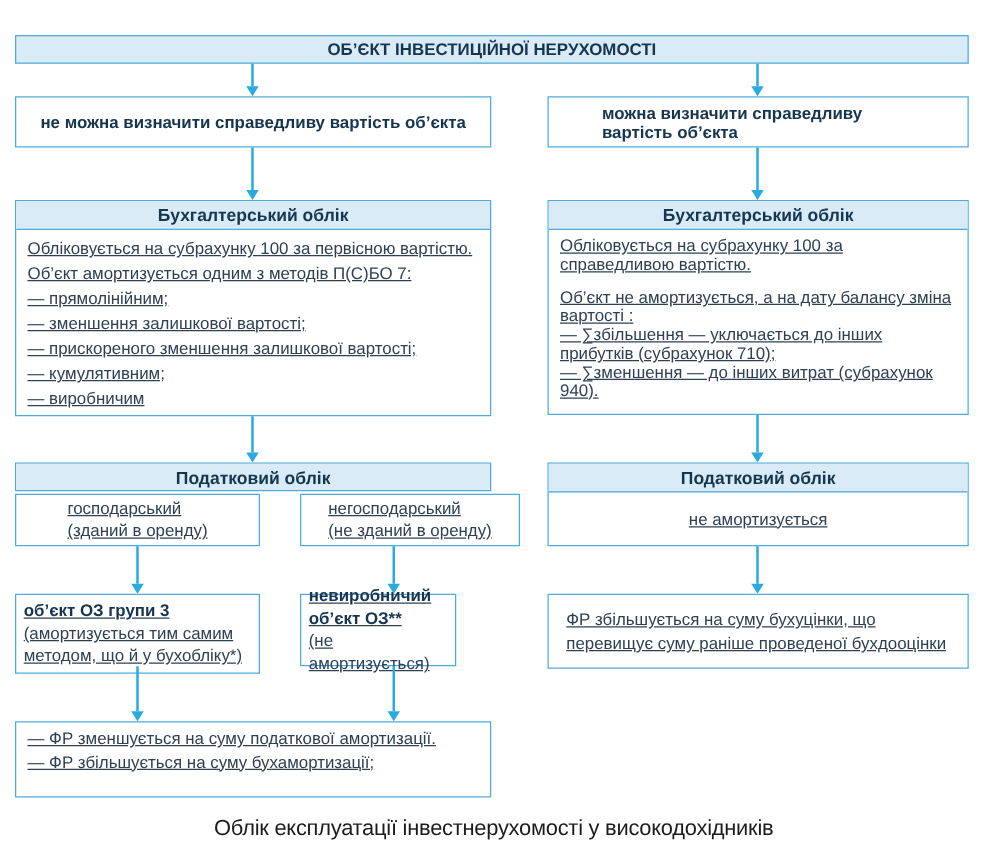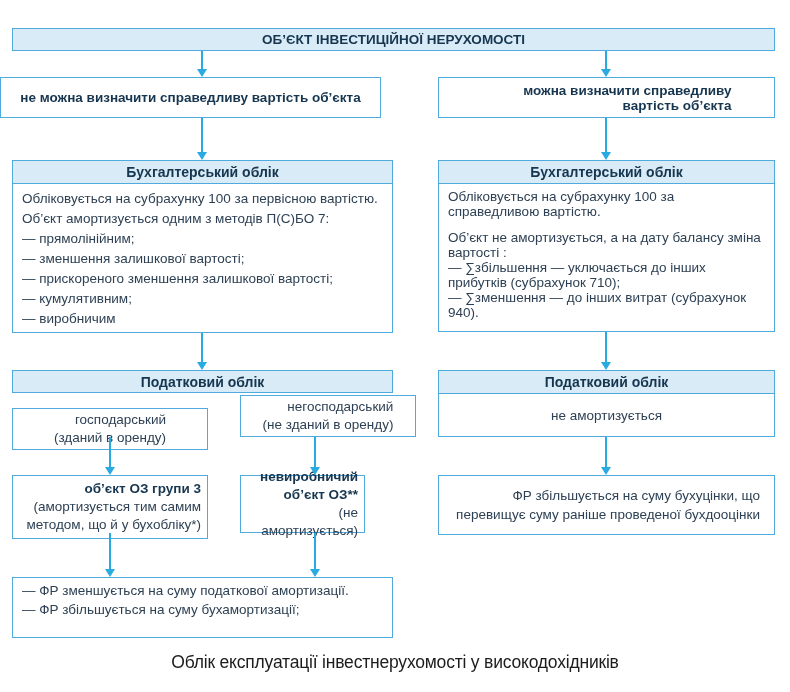--- a/index.html
+++ b/index.html
@@ -12,42 +12,42 @@
     position:absolute;box-sizing:border-box;
     border:1.5px solid var(--border,#4fabdd);background:#ffffff;
   }
   .filled{background:var(--box-fill,#d8ebf7);}
   .hdr{
     box-sizing:border-box;background:var(--box-fill,#d8ebf7);
     border-bottom:1.5px solid var(--border,#4fabdd);
     font-weight:bold;color:var(--heading-text,#16354f);
     text-align:center;font-size:14px;line-height:22px;height:23px;
   }
-  .center-flex{display:flex;align-items:center;justify-content:center;text-align:right;}
+  .center-flex{display:flex;align-items:center;justify-content:center;text-align:left;}
   .bold{font-weight:bold;color:var(--heading-text,#16354f);}
-  .body-txt{font-size:13.5px;color:var(--body-text,#2e4154);}
+  .body-txt{font-size:13.5px;color:var(--body-text,#2e4154);text-decoration:underline;}
   .arrow{position:absolute;width:2px;background:var(--arrow,#29abe2);}
   .arrow::after{
     content:'';position:absolute;bottom:-8px;left:-4px;
     border-left:5px solid transparent;border-right:5px solid transparent;
     border-top:8px solid var(--arrow,#29abe2);
   }
   
   #root-box{left:12px;top:28px;width:763px;height:23px;font-size:13.5px;}
-  #cond-left{left:0;top:77px;width:381px;height:41px;font-size:13.5px;}
+  #cond-left{left:12px;top:77px;width:381px;height:41px;font-size:13.5px;}
   #cond-right{left:438px;top:77px;width:337px;height:41px;font-size:13.5px;}
   #cond-right .inner{max-width:250px;}
   #acct-left{left:12px;top:160px;width:381px;height:173px;}
   #acct-left .bd{padding:5px 9px 0;line-height:20px;}
   #acct-right{left:438px;top:160px;width:337px;height:172px;}
   #acct-right .bd{padding:5px 9px 0;line-height:15px;}
   #acct-right .p2{margin-top:11px;}
   #tax-left-hdr{left:12px;top:370px;width:381px;height:23px;}
   #tax-left-hdr .hdr{border-bottom:none;height:100%;}
-  #gosp-box{left:12px;top:408px;width:196px;height:42px;line-height:18px;}
+  #gosp-box{left:12px;top:395px;width:196px;height:42px;line-height:18px;}
   #negosp-box{left:240px;top:395px;width:176px;height:42px;line-height:18px;}
   #tax-right{left:438px;top:370px;width:337px;height:67px;}
   #tax-right .bd{height:42px;}
   #group3-box{left:12px;top:475px;width:196px;height:64px;line-height:18px;padding:2px 6px;}
   #nonprod-box{left:240px;top:475px;width:125px;height:58px;line-height:18px;padding:2px 6px;}
   #result-left{left:12px;top:577px;width:381px;height:61px;}
   #result-left .bd{padding:4px 9px 0;line-height:18.5px;}
   #result-right{left:438px;top:475px;width:337px;height:60px;padding:4px 14px;line-height:19px;}
   #caption{
     position:absolute;left:0;top:652px;width:790px;text-align:center;

